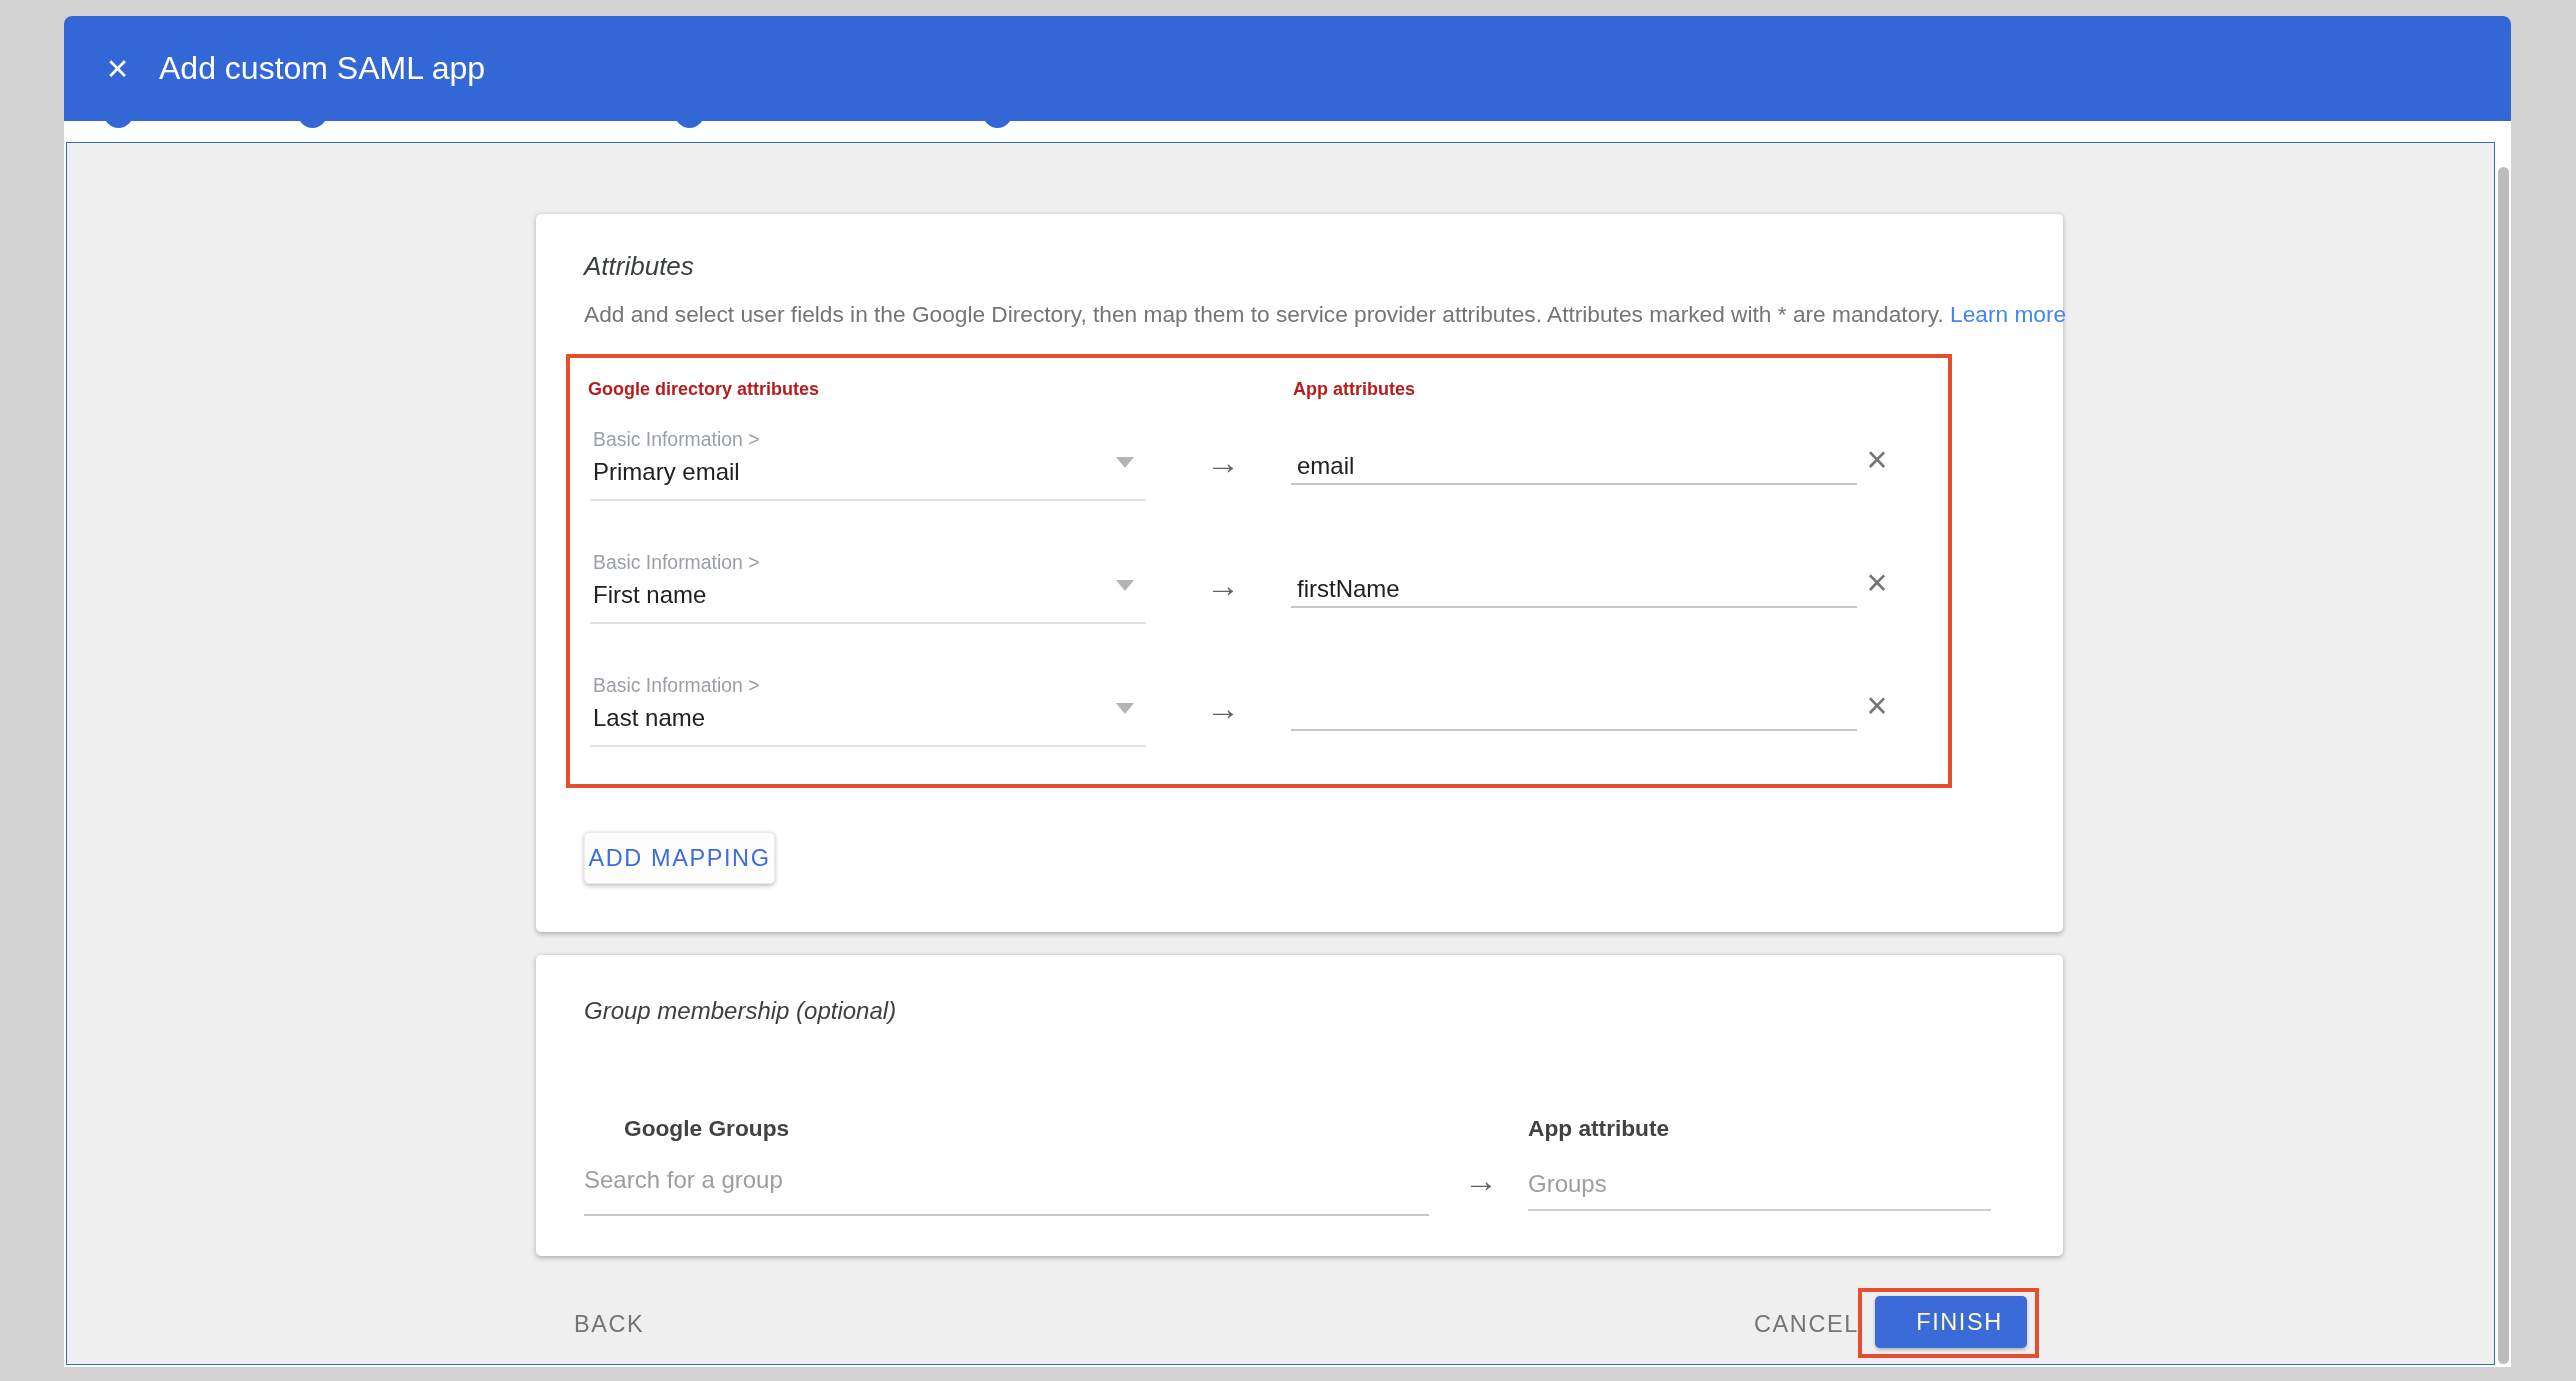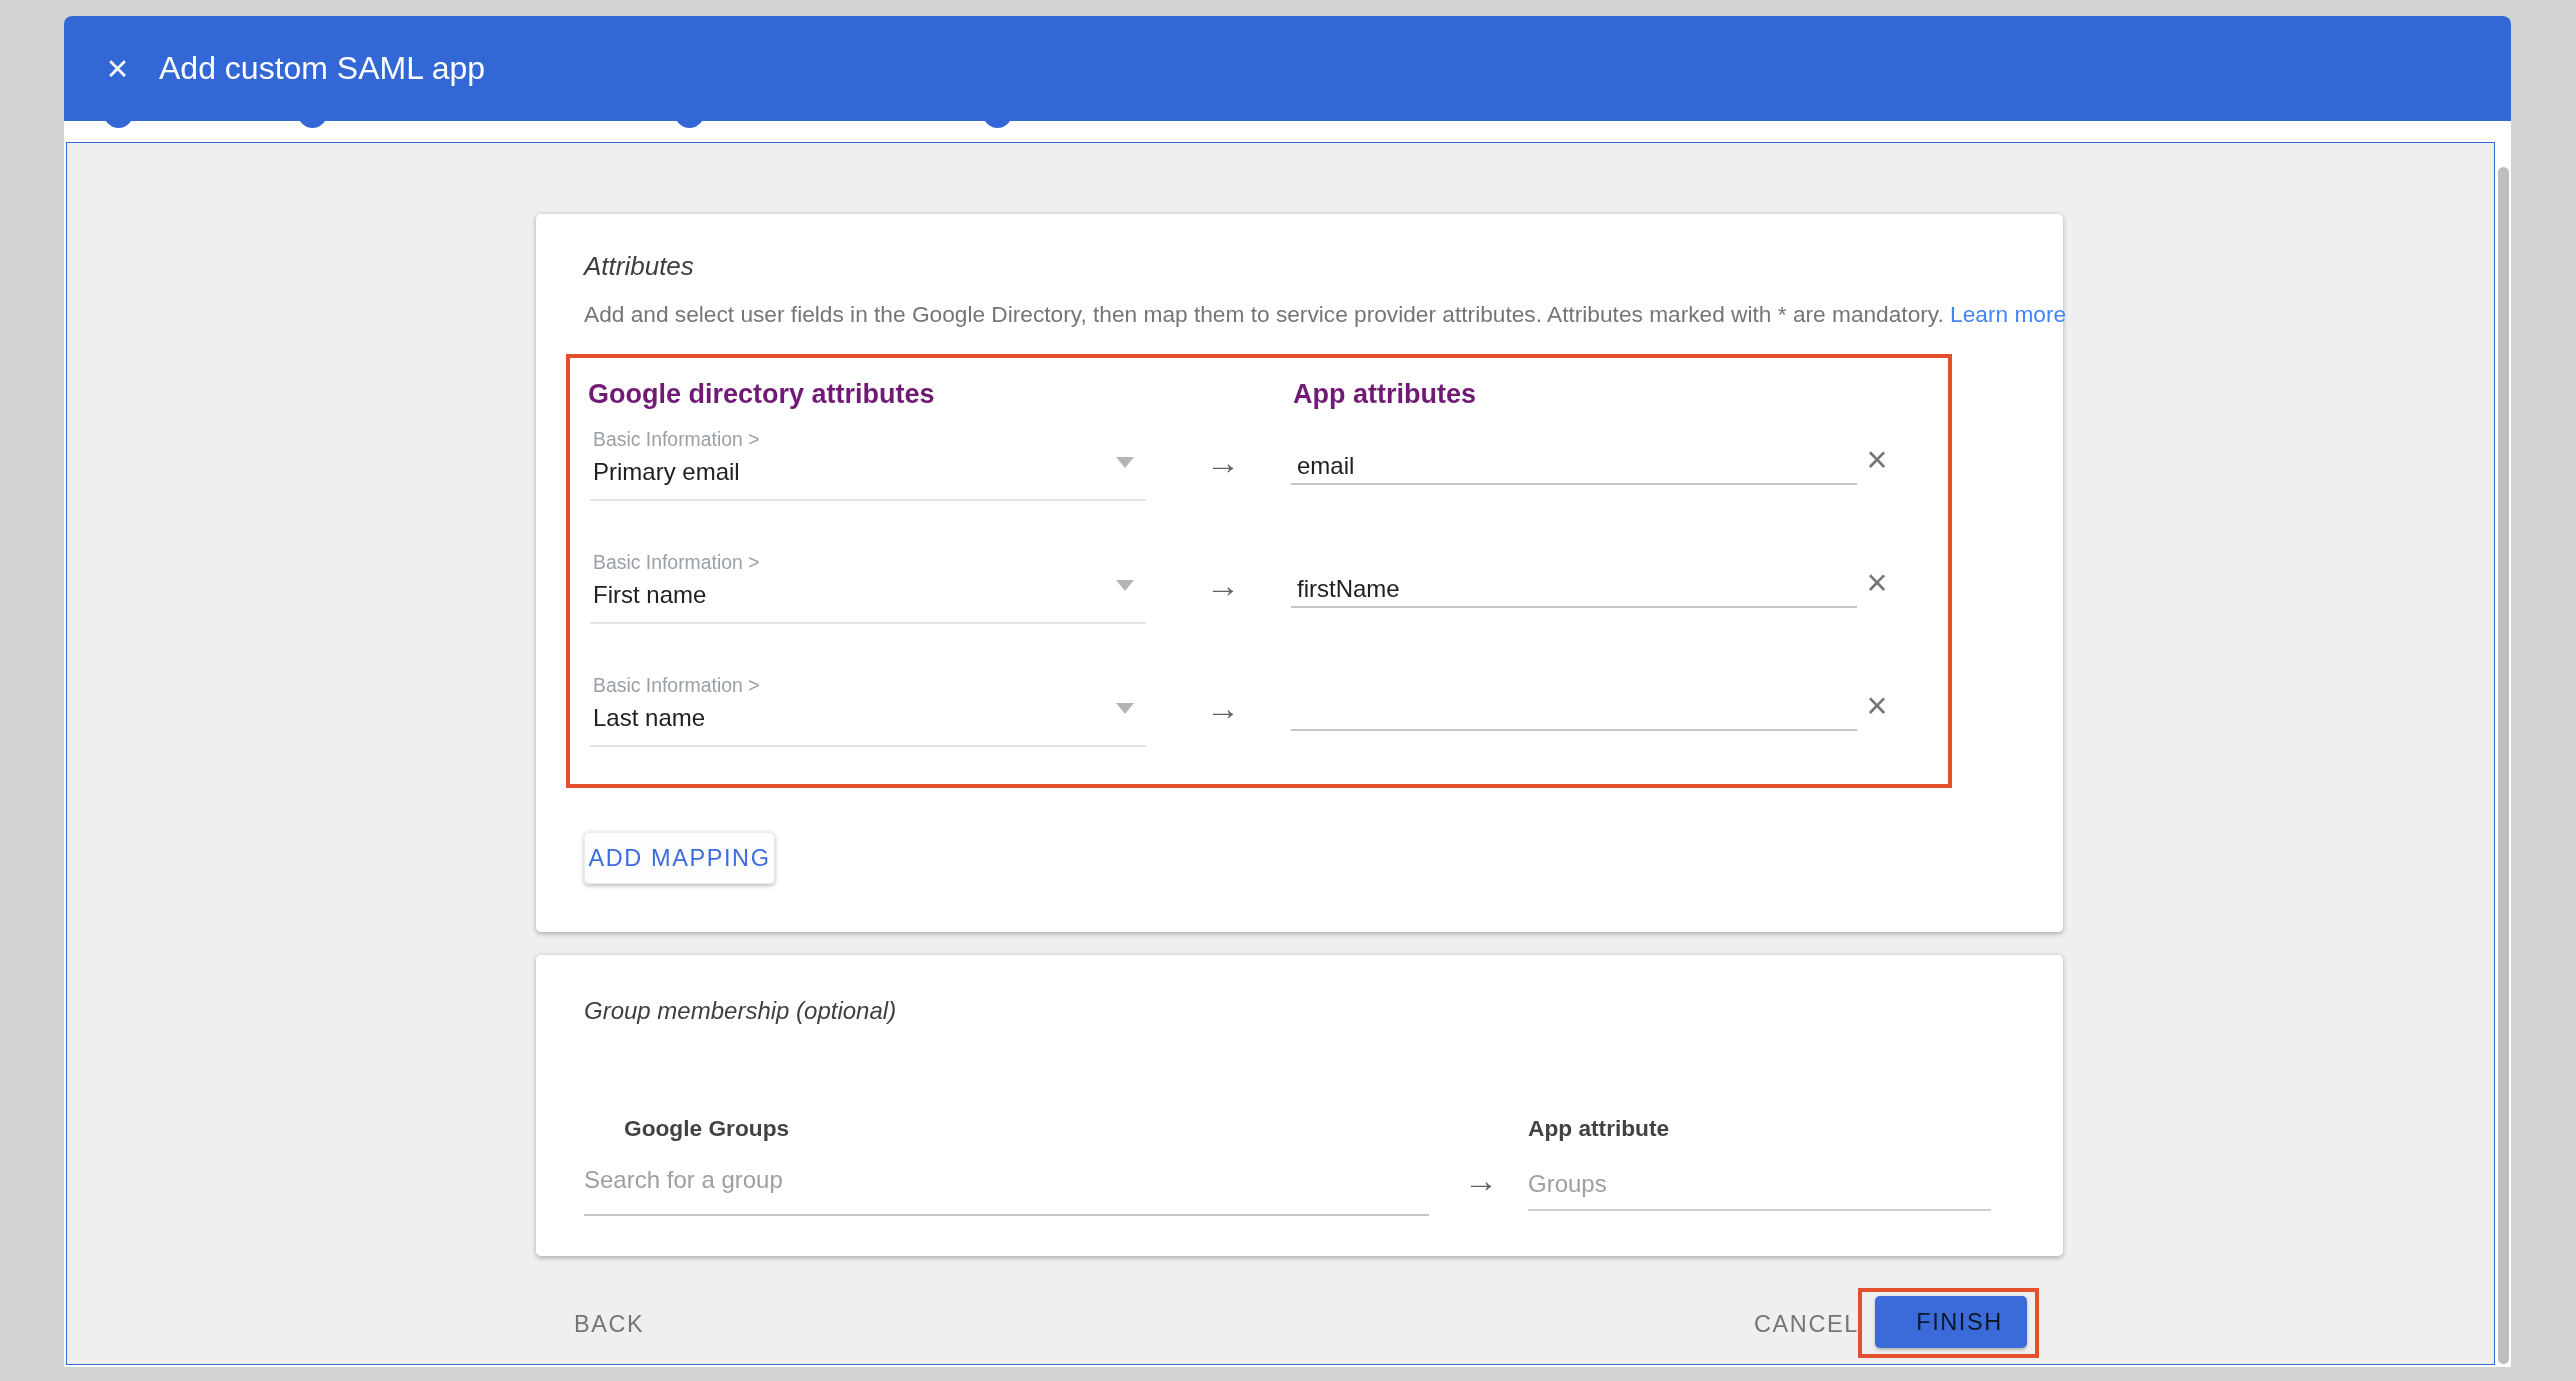--- a/index.html
+++ b/index.html
@@ -28,21 +28,21 @@
   .card-groups { left:536px; top:955px; width:1527px; height:301px; }
 
   .card-title { color:#3c4043; font-size:26px; font-weight:400; white-space:nowrap;font-style:italic; }
   .card-desc { color:#757575; font-size:22.7px; white-space:nowrap; }
   .card-desc a, .learn-more { color:#4285f4; text-decoration:none; cursor:pointer; }
 
   .annotation { border:4px solid #e4502e; }
   .annotation-mappings { left:566px; top:354px; width:1386px; height:434px; }
   .annotation-finish { left:1858px; top:1288px; width:181px; height:70px; }
 
-  .col-header { color:#701a75; font-size:27px; font-weight:700; white-space:nowrap; }
+  .col-header { color:#b91c1c; font-size:18px; font-weight:700; white-space:nowrap; }
 
   .map-row { left:584px; width:1341px; height:121px; }
   .map-row .cat { position:absolute; left:9px; top:6.5px; color:#9aa0a6; font-size:19.4px; white-space:nowrap; }
   .map-row .field-value { position:absolute; left:9px; top:36px; font-size:24px; line-height:29px; color:#202124; white-space:nowrap; }
   .map-row .select-underline { position:absolute; left:5.7px; top:78px; width:556px; height:1.6px; background:#e3e3e3; border-radius:1.6px; }
   .map-row .caret { position:absolute; left:532px; top:36px; width:0; height:0; border-left:9px solid transparent; border-right:9px solid transparent; border-top:11.3px solid #b4b4b4; cursor:pointer; }
   .map-row .select-hit { position:absolute; left:0; top:24px; width:561px; height:57px; cursor:pointer; }
   .map-row .arrow { position:absolute; left:613px; top:23.5px; width:52px; font-size:34px; line-height:34px; color:#5f6368; font-weight:bold; text-align:center; }
   .map-row .app-input { position:absolute; left:707px; top:27.5px; width:566px; height:34px; border:none; outline:none; background:transparent; font-family:"Liberation Sans","DejaVu Sans",sans-serif; font-size:24px; color:#202124;margin-left:6px; }
   .map-row .input-underline { position:absolute; left:707px; top:62px; width:566px; height:1.6px; background:#c6c6c6; }
@@ -50,21 +50,21 @@
 
   .btn-add-mapping { left:584px; top:832px; width:191px; height:52px; background:#fdfdfd; border:0.8px solid #ececec; border-radius:4.9px; box-shadow:0 1.6px 4px rgba(0,0,0,0.25); color:#3c6ce0; font-size:23.5px; font-weight:500; letter-spacing:1.6px; text-align:center; line-height:50px; cursor:pointer; white-space:nowrap; }
 
   .group-label { color:#424242; font-size:22.7px; font-weight:700; white-space:nowrap; }
   .line-input { border:none; outline:none; background:transparent; font-family:"Liberation Sans","DejaVu Sans",sans-serif; font-size:24px; color:#202124; }
   .line-input::placeholder { color:#9e9e9e; opacity:1; }
   .underline { height:1.6px; background:#c6c6c6; }
   .group-arrow { font-size:34px; line-height:34px; color:#5f6368; font-weight:bold; }
 
   .footer-text-btn { color:#757575; font-size:23.5px; font-weight:500; letter-spacing:1.6px; cursor:pointer; white-space:nowrap; }
-  .btn-finish { left:1875px; top:1296px; width:152px; height:52px; background:#3b6bd8; border-radius:4.9px; color:#0f172a; font-size:23.5px; font-weight:500; letter-spacing:1.6px; text-align:center; line-height:52px; cursor:pointer; box-shadow:0 1.6px 3.2px rgba(0,0,0,0.25);padding-left:17px; }
+  .btn-finish { left:1875px; top:1296px; width:152px; height:52px; background:#3b6bd8; border-radius:4.9px; color:#fef9c3; font-size:23.5px; font-weight:500; letter-spacing:1.6px; text-align:center; line-height:52px; cursor:pointer; box-shadow:0 1.6px 3.2px rgba(0,0,0,0.25);padding-left:17px; }
 </style>
 </head>
 <body>
 
 <div class="screen">
 
   <div class="abs dialog-underlay"></div>
 
   <div class="abs step-dot" style="left:104px;"></div>
   <div class="abs step-dot" style="left:298px;"></div>

